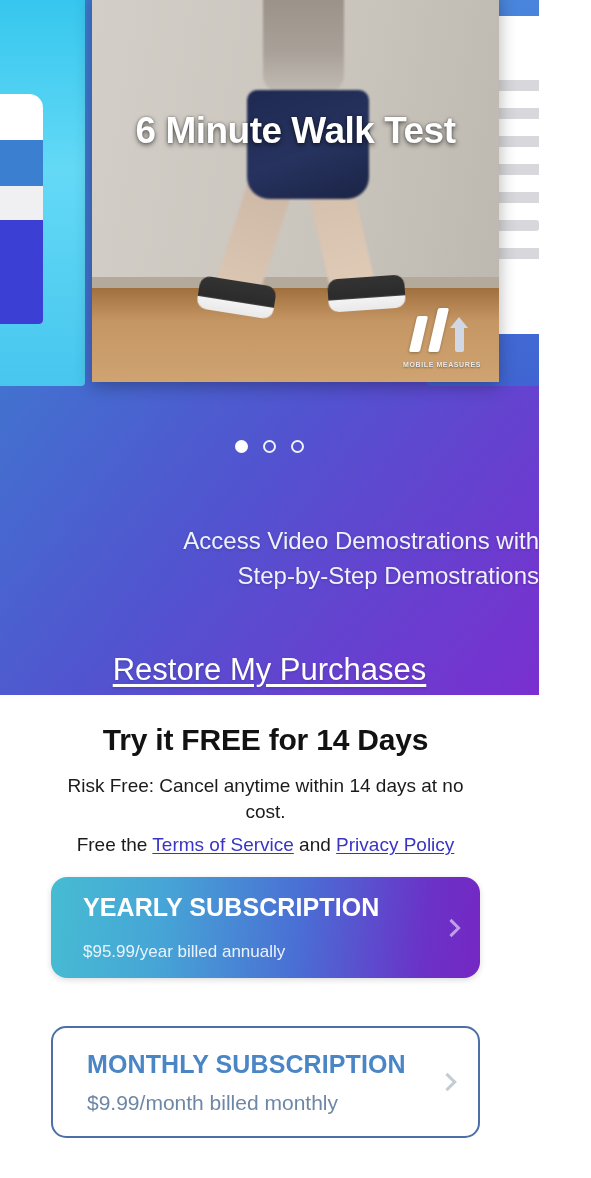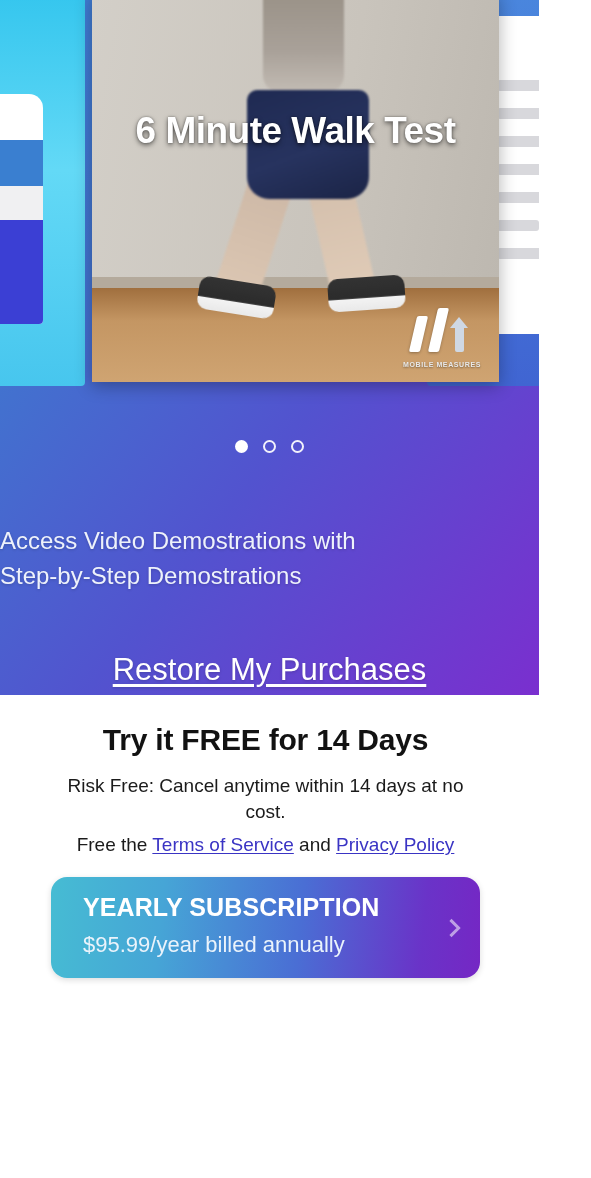--- a/index.html
+++ b/index.html
@@ -119,21 +119,21 @@
     text-shadow:0 1px 2px rgba(0,0,0,.4);
   }
 
   
   .dots { position:absolute; left:0; right:0; top:440px; display:flex; justify-content:center; gap:15px; }
   .dot { width:13px; height:13px; border-radius:50%; }
   .dot.active { background:#ffffff; }
   .dot.idle { border:2px solid rgba(255,255,255,.92); background:transparent; }
 
   .hero-tagline {
-    position:absolute; left:0; right:0; top:523px; text-align:left;
+    position:absolute; left:0; right:0; top:523px; text-align:right;
     color:#eef2fb; font-size:24px; line-height:35px; font-weight:400;
     text-shadow:0 1px 3px rgba(0,0,0,.18);
   }
   .restore-wrap { position:absolute; left:0; right:0; top:652px; text-align:center; }
   .restore-link {
     display:inline-block; color:#ffffff; font-size:31px; font-weight:400;
     text-decoration: underline; text-underline-offset:4px; cursor:pointer;
     text-shadow:0 1px 3px rgba(0,0,0,.18);
   }
 
@@ -159,21 +159,21 @@
   .plan-yearly {
     position:relative; height:101px; border-radius:16px;
     background: linear-gradient(96deg,#46bcd3 0%, #46a5d6 26%, #4a6ed4 58%, #6a33c8 86%, #7527c4 100%);
     box-shadow: 0 2px 6px rgba(0,0,0,.14);
     padding: 16px 20px 9px 32px;
   }
   .plan-yearly .p-title {
     font-size:25px; font-weight:700; color:#ffffff; letter-spacing:.1px;
   }
   .plan-yearly .p-sub {
-    margin-top:10px; font-size:22px; color:#eaf3fb; font-weight:400;
+    margin-top:20px; font-size:17px; color:#eaf3fb; font-weight:400;
   }
   .save-badge {
     position:absolute; right:9px; top:-20px;
     background: linear-gradient(100deg,#53bcd7 0%, #4f83d6 45%, #7a32c8 100%);
     border:2px solid #ffffff; border-radius:7px;
     padding:5px 13px 6px 13px;
     color:#ffffff; font-size:19px; font-weight:700; letter-spacing:.2px;
     box-shadow:0 2px 5px rgba(0,0,0,.20);
   }
   .chev {
@@ -276,15 +276,20 @@
     </div>
 
     <div class="plan-wrap">
       <div class="plan-yearly">
         <div class="p-title">YEARLY SUBSCRIPTION</div>
         <div class="p-sub">$95.99/year billed annually</div>
         <div class="chev"></div>
       </div>
     </div>
 
+    <div class="plan-monthly">
+      <div class="p-title">MONTHLY SUBSCRIPTION</div>
+      <div class="p-sub">$9.99/month billed monthly</div>
+      <div class="chev-dark"></div>
+    </div>
 
   </div>
 </div>
 
 </body></html>

